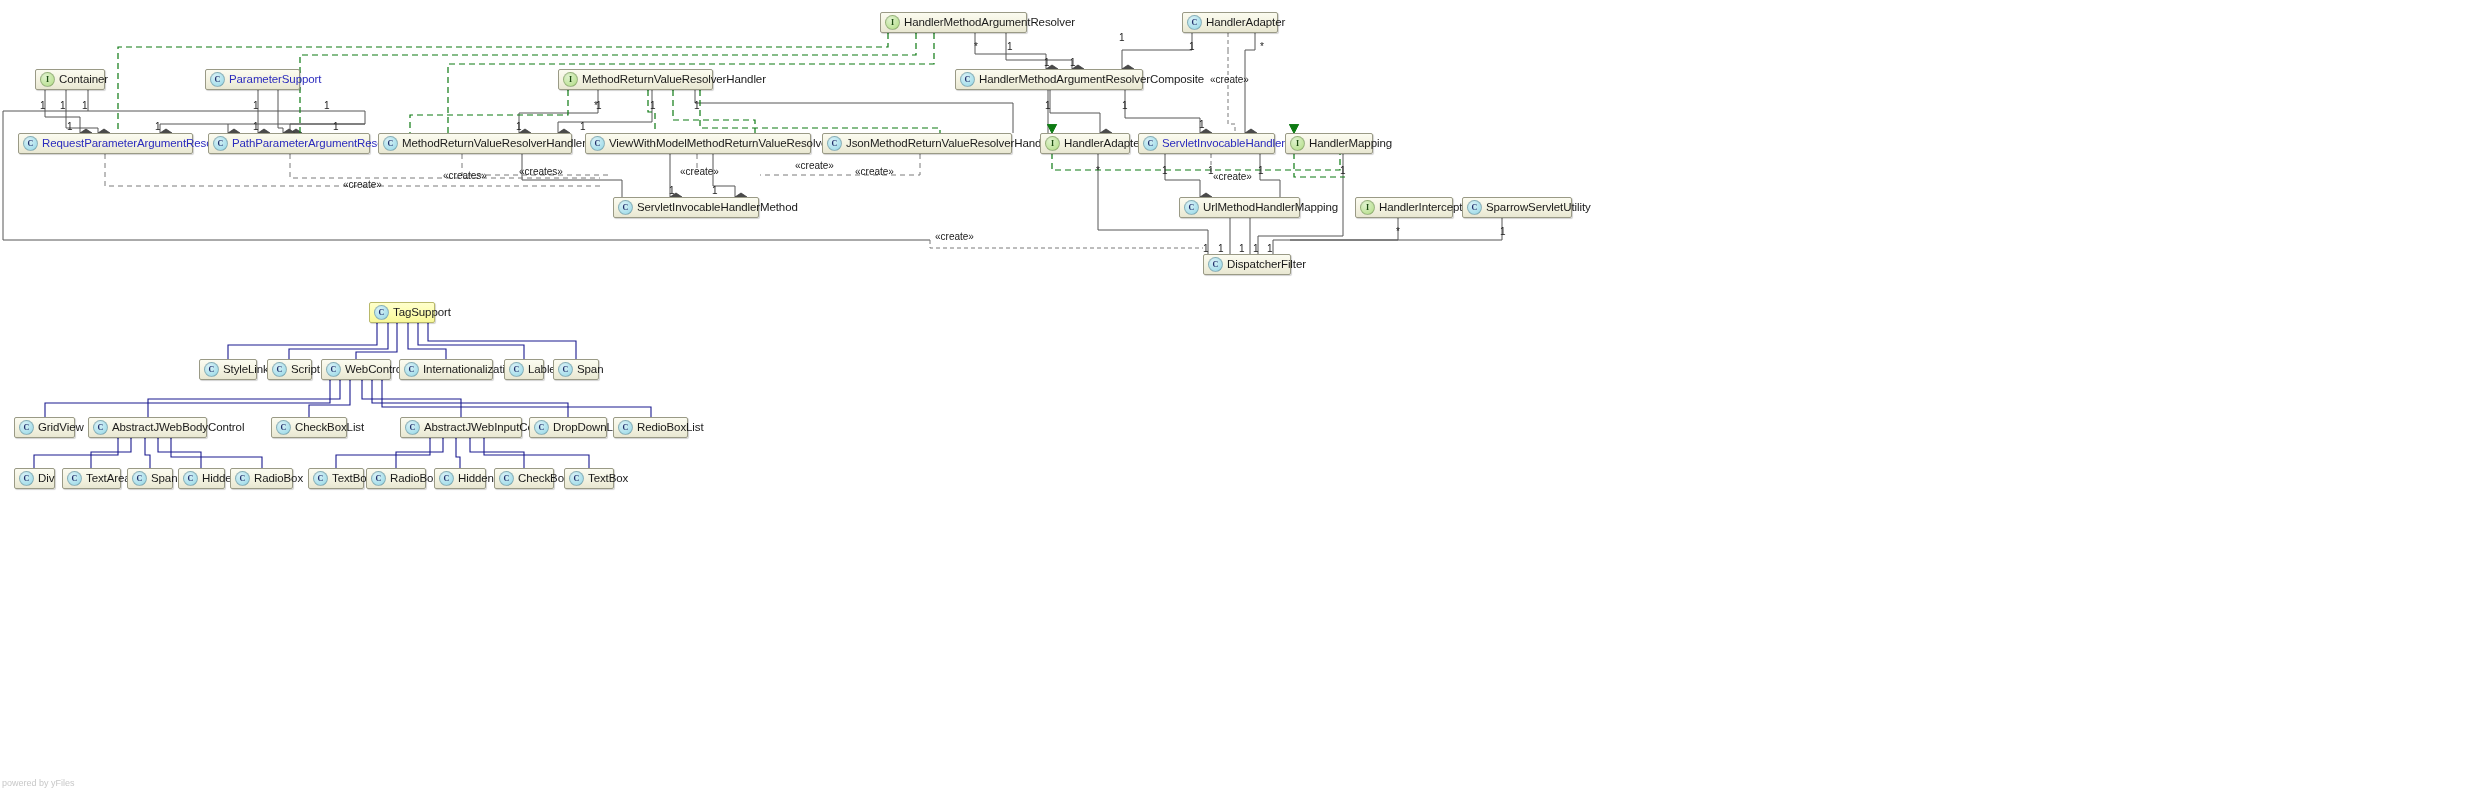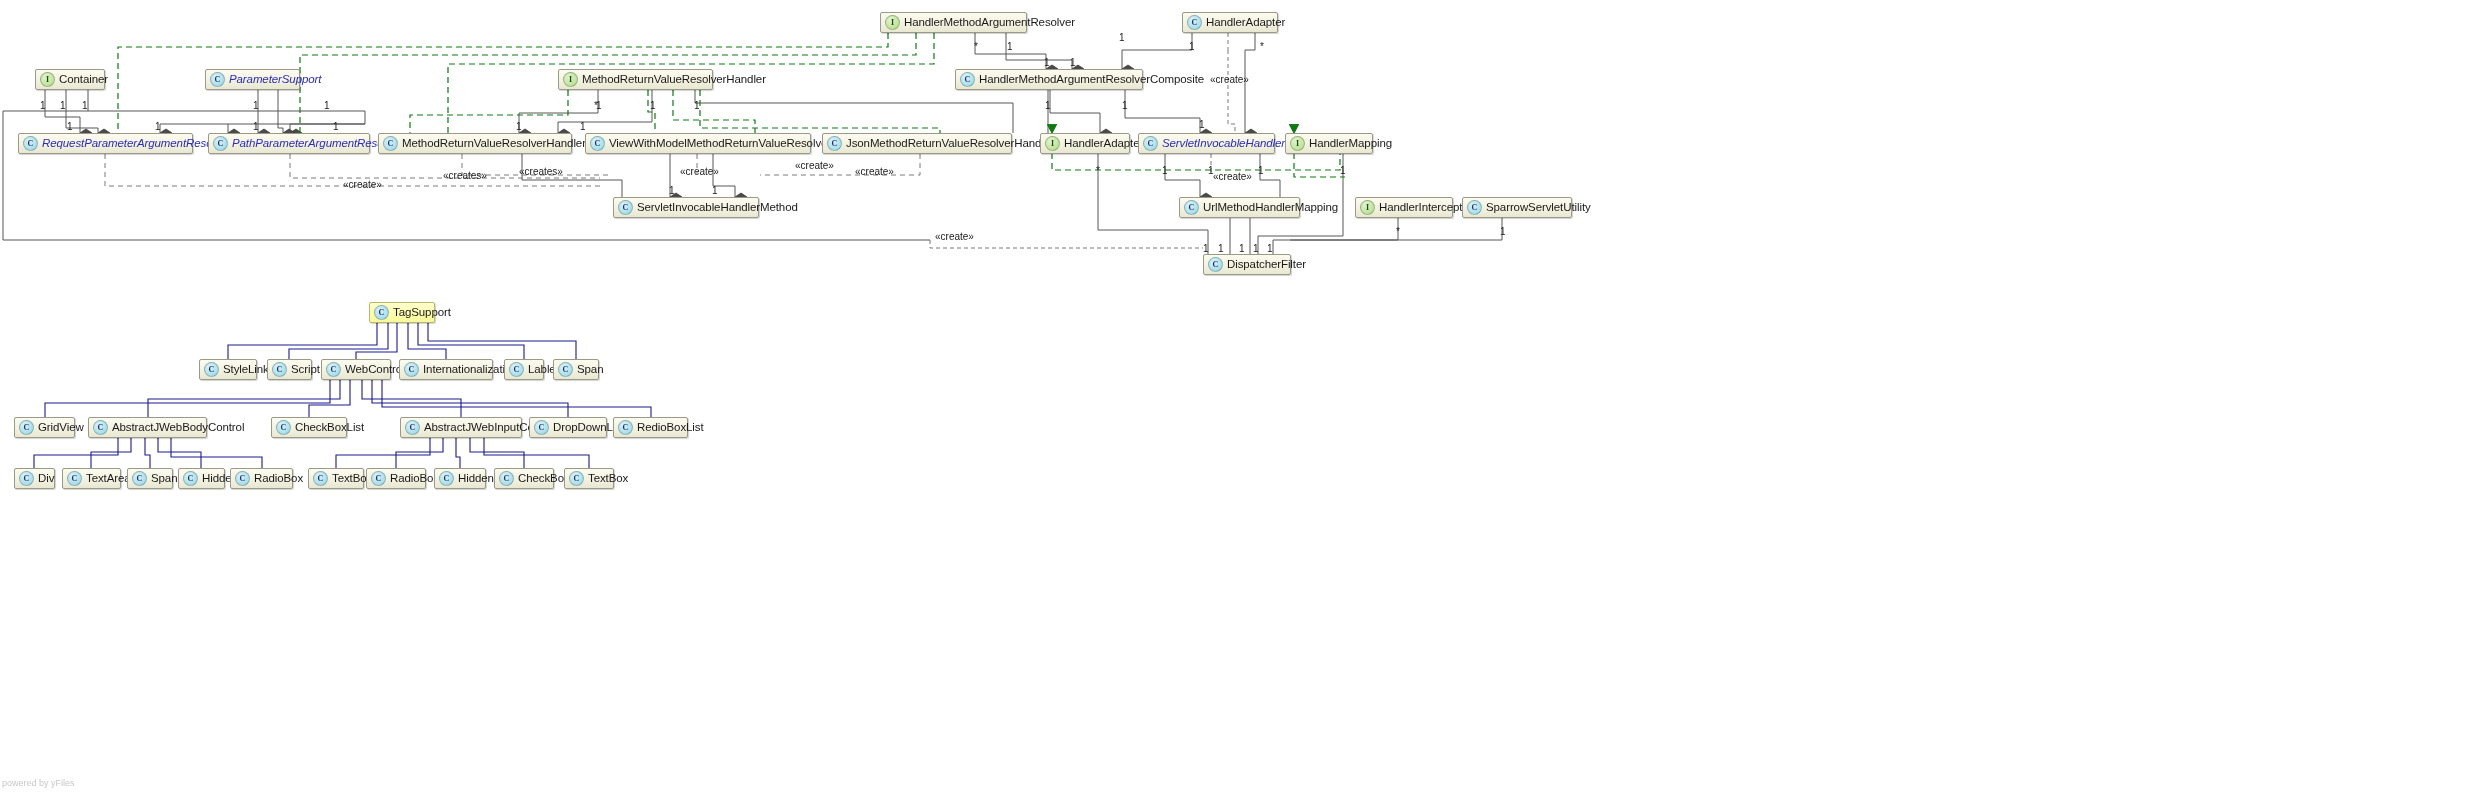--- a/index.html
+++ b/index.html
@@ -59,21 +59,21 @@
     border: 1px solid rgba(0,0,0,0.22);
   }
   .stereo.cls {
     background: radial-gradient(circle at 35% 30%, #d9f2f7 0%, #a9dfeb 70%, #8cd0e0 100%);
   }
   .stereo.iface {
     background: radial-gradient(circle at 35% 30%, #e0f2cf 0%, #bfe39a 70%, #a9d97f 100%);
     color: #1d4b12;
   }
   .node .label { letter-spacing: -0.1px; text-align: right; }
-  .node.linkname .label { color: #2b2bbd; font-style: italic; }
+  .node.linkname .label { color: #2b2bbd; }
   .node.plainname .label { color: #1a1a1a; }
 
   
   .mult, .stereotype {
     position: absolute;
     font-size: 10px;
     color: #1a1a1a;
     line-height: 1;
     white-space: nowrap;
     font-family: "Liberation Sans", sans-serif;

